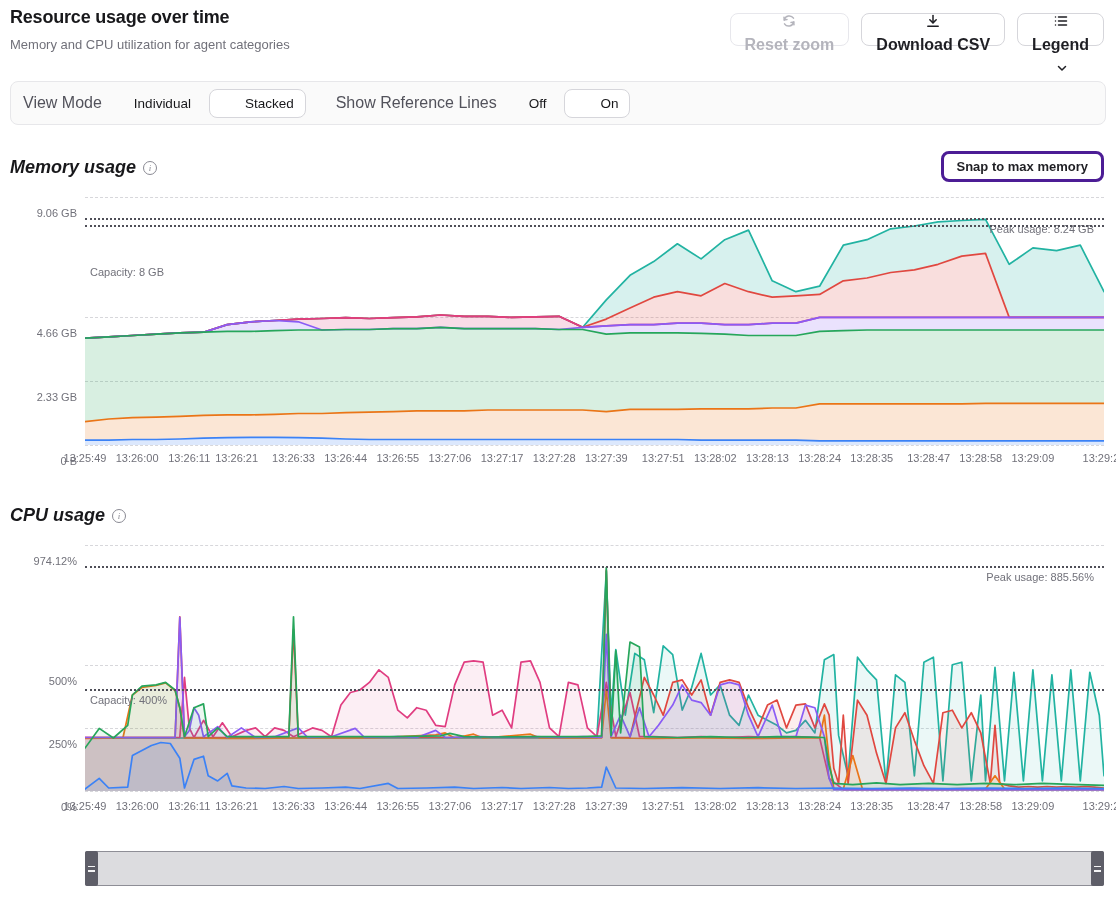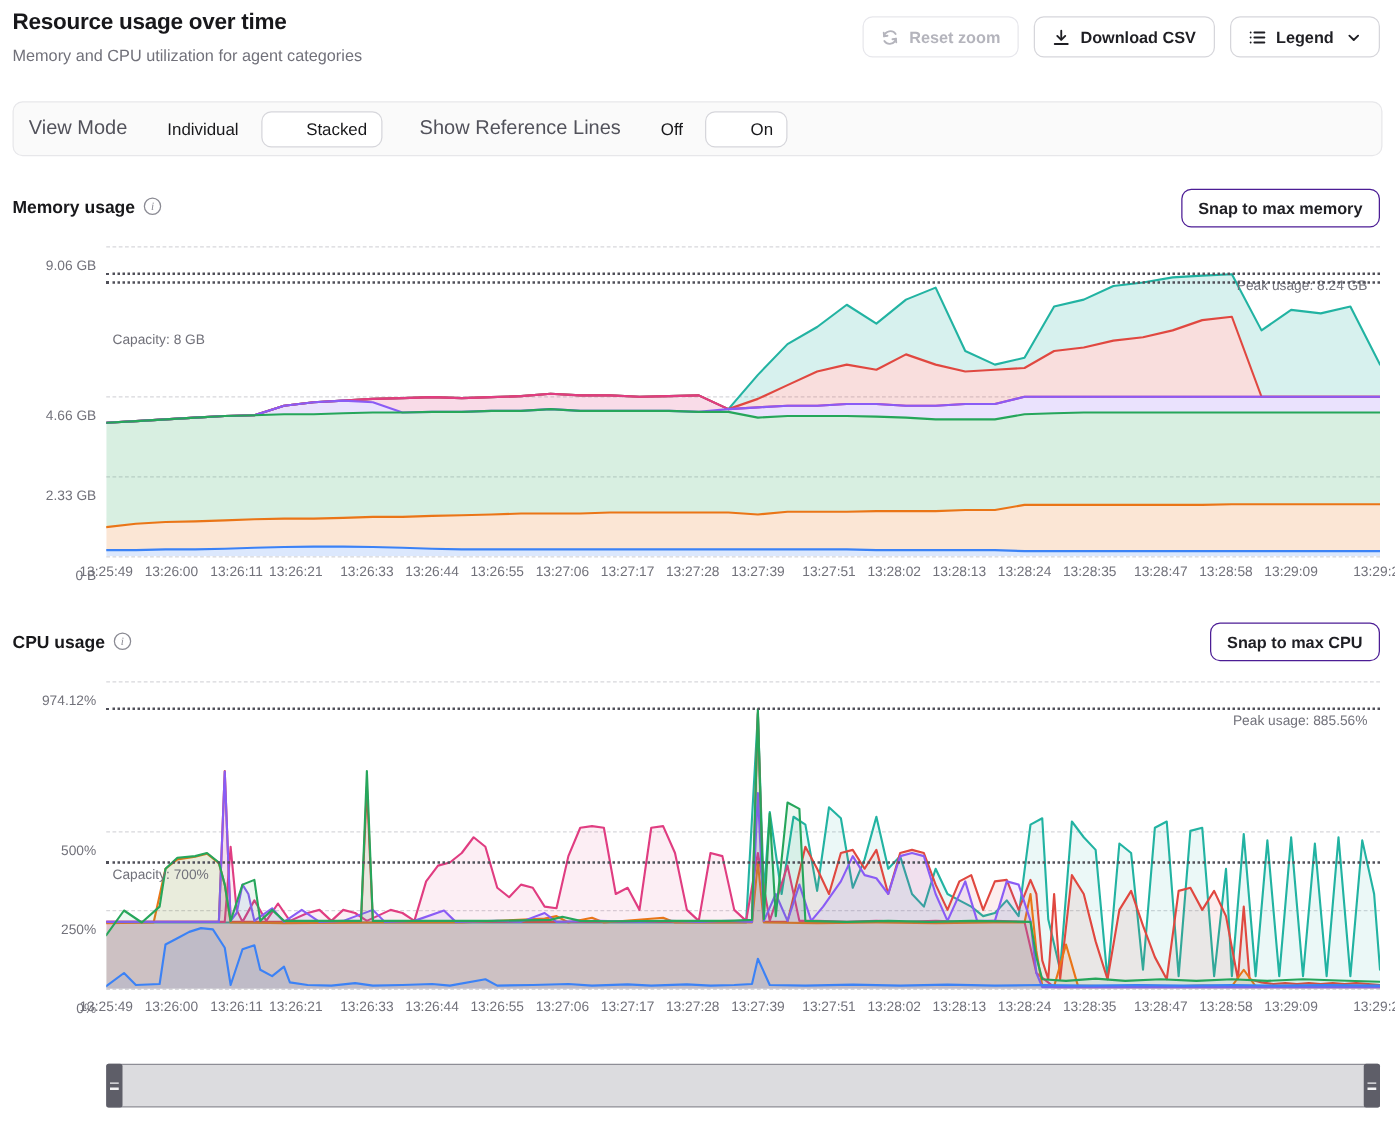--- a/index.html
+++ b/index.html
@@ -6,43 +6,43 @@
   html,body { background:#fff; }
   #page { position:relative; width:1116px; height:906px; overflow:hidden;
           font-family:"Liberation Sans", sans-serif; color:#18181b; background:#fff; }
 
   
   .page-title { position:absolute; left:10px; top:7px; font-size:18px; font-weight:700; letter-spacing:-0.2px; }
   .page-subtitle { position:absolute; left:10px; top:37px; font-size:13px; color:#71717a; }
   .hdr-actions { position:absolute; right:12px; top:13px; display:flex; gap:12px; }
   .btn { display:inline-flex; align-items:center; gap:8px; height:33px; padding:0 14px;
          background:#fff; border:1px solid #d6d6db; border-radius:8px;
-         font-family:inherit; font-size:13px; font-weight:600; color:#1f1f24; cursor:pointer; }
+         font-family:inherit; font-size:16px; font-weight:600; color:#1f1f24; cursor:pointer;flex-direction:column; }
   .btn.disabled { color:#b4b4bc; border-color:#e7e7ec; }
   .btn svg { display:block; }
   .chev { margin-left:2px; }
 
   
   .controls { position:absolute; left:10px; right:10px; top:81px; height:44px;
               background:#fafafa; border:1px solid #e7e7ea; border-radius:8px;
               display:flex; align-items:center; padding:0 12px; }
   .ctl-label { font-size:16px; color:#52525b; }
   .opt { background:transparent; border:1px solid transparent; border-radius:8px;
          font-family:inherit; font-size:13.5px; color:#18181b; padding:6px 11px; cursor:pointer; }
   .opt.selected { background:#fff; border-color:#d6d6db; }
   .gap-sm { margin-left:20px; } .gap-xs { margin-left:6px;padding-left:35px; } .gap-lg { margin-left:30px; }
 
   
   .sec-head { position:absolute; left:10px; display:flex; align-items:center; gap:7px; }
-  .sec-title { font-size:14px; font-weight:700; }
+  .sec-title { font-size:18px; font-weight:700;font-style:italic; }
   .info-ic { width:14px; height:14px; border:1.2px solid #8a8a93; border-radius:50%;
              display:inline-flex; align-items:center; justify-content:center;
              font-size:9px; color:#8a8a93; font-family:"Liberation Serif", serif; font-style:italic; }
   .snap-btn { position:absolute; right:12px; height:31px; padding:0 13px; background:#fff;
-              border:1px solid #4c1d95; border-radius:8px; font-family:inherit;
+              border:3px solid #4c1d95; border-radius:8px; font-family:inherit;
               font-size:13px; font-weight:600; color:#1f1f24; cursor:pointer; }
 
   
   .chart { position:absolute; left:0; width:1116px; height:285px; }
   .grid-line { position:absolute; height:0; border-top:1px dashed #d7d7db; }
   .ref-line { position:absolute; height:0; border-top:2px dotted #4f4f58; }
   .y-tick-label { position:absolute; font-size:11px; color:#71717a; text-align:right;margin-top:16px; }
   .x-tick-label { position:absolute; font-size:11px; color:#71717a; text-align:center; width:80px; }
   .ref-label { position:absolute; font-size:11px; color:#71717a; }
   .chart svg { position:absolute; }
@@ -165,21 +165,20 @@
       <div class="ref-line" style="left: 85px; top: 28.4459px; width: 1019px;"></div>
       <div class="ref-label" style="top: 33.4459px; right: 22px;">Peak usage: 8.24 GB</div>
       <div class="ref-line" style="left: 85px; top: 35.0155px; width: 1019px;"></div>
       <div class="ref-label" style="top: 40.0155px; left: 90px; margin-top: 36px;">Capacity: 8 GB</div>
     </div>
 
   <div class="sec-head" style="top:505px;">
     <span class="sec-title">CPU usage</span>
     <span class="info-ic">i</span>
   </div>
-  <button class="snap-btn" style="top:498px;">Snap to max CPU</button>
   <div id="cpu-chart" class="chart" style="top:538px;">
       <div class="grid-line" style="left: 85px; top: 7px; width: 1019px;"></div>
       <div class="y-tick-label" style="left: 0px; width: 77px; top: 1px;">974.12%</div>
       <div class="grid-line" style="left: 85px; top: 126.732px; width: 1019px;"></div>
       <div class="y-tick-label" style="left: 0px; width: 77px; top: 120.732px;">500%</div>
       <div class="grid-line" style="left: 85px; top: 189.866px; width: 1019px;"></div>
       <div class="y-tick-label" style="left: 0px; width: 77px; top: 183.866px;">250%</div>
       <div class="grid-line" style="left: 85px; top: 253px; width: 1019px;"></div>
       <div class="y-tick-label" style="left: 0px; width: 77px; top: 247px;">0%</div>
       <div class="x-tick-label" style="left: 45px; top: 262px;">13:25:49</div>
@@ -214,21 +213,21 @@
         <path d="M0.0,192.5 L90.1,192.5 L94.8,72.3 L99.5,191.7 L104.3,185.4 L109.0,162.7 L113.7,170.2 L118.5,191.7 L132.7,181.6 L142.2,192.5 L156.4,182.9 L170.6,192.5 L189.6,191.7 L213.3,182.9 L222.8,192.5 L246.5,191.7 L270.2,183.4 L279.6,192.5 L312.8,191.7 L331.8,192.5 L350.7,185.4 L360.2,192.5 L393.4,191.7 L426.6,192.5 L450.3,191.7 L474.0,192.5 L497.7,191.7 L516.6,192.5 L521.3,89.4 L526.1,191.7 L535.6,170.2 L545.0,191.7 L554.5,162.7 L564.0,191.7 L573.5,180.3 L587.7,160.1 L597.2,139.9 L606.7,155.1 L616.1,157.6 L625.6,170.2 L635.1,139.9 L644.6,137.4 L654.1,139.9 L663.5,170.2 L673.0,191.7 L687.2,160.1 L696.7,191.7 L710.9,191.7 L720.4,160.1 L729.9,162.7 L739.4,191.7 L744.1,233.4 L748.8,244.7 L782.0,244.7 L829.4,244.7 L876.8,244.7 L924.2,244.7 L971.6,244.7 L1019.0,244.7 L1019.0,246 L0.0,246 Z" fill="#8a5cf5" fill-opacity="0.09"></path>
         <path d="M0.0,192.5 L90.1,192.5 L94.8,72.3 L99.5,191.7 L104.3,185.4 L109.0,162.7 L113.7,170.2 L118.5,191.7 L132.7,181.6 L142.2,192.5 L156.4,182.9 L170.6,192.5 L189.6,191.7 L213.3,182.9 L222.8,192.5 L246.5,191.7 L270.2,183.4 L279.6,192.5 L312.8,191.7 L331.8,192.5 L350.7,185.4 L360.2,192.5 L393.4,191.7 L426.6,192.5 L450.3,191.7 L474.0,192.5 L497.7,191.7 L516.6,192.5 L521.3,89.4 L526.1,191.7 L535.6,170.2 L545.0,191.7 L554.5,162.7 L564.0,191.7 L573.5,180.3 L587.7,160.1 L597.2,139.9 L606.7,155.1 L616.1,157.6 L625.6,170.2 L635.1,139.9 L644.6,137.4 L654.1,139.9 L663.5,170.2 L673.0,191.7 L687.2,160.1 L696.7,191.7 L710.9,191.7 L720.4,160.1 L729.9,162.7 L739.4,191.7 L744.1,233.4 L748.8,244.7 L782.0,244.7 L829.4,244.7 L876.8,244.7 L924.2,244.7 L971.6,244.7 L1019.0,244.7" fill="none" stroke="#8a5cf5" stroke-width="1.7" stroke-linejoin="round" stroke-linecap="round"></path>
         <path d="M0.0,203.1 L14.2,183.4 L28.4,193.0 L42.7,180.3 L47.4,150.0 L56.9,141.2 L71.1,139.9 L80.6,137.4 L90.1,145.0 L94.8,162.7 L99.5,191.7 L109.0,162.7 L118.5,158.9 L123.2,191.7 L132.7,182.9 L142.2,191.7 L203.8,191.7 L208.5,71.8 L213.3,191.7 L260.7,191.7 L308.1,191.7 L355.5,190.9 L364.9,188.4 L379.2,191.7 L402.9,192.0 L450.3,191.7 L497.7,191.7 L516.6,190.9 L521.3,22.5 L526.1,190.4 L530.8,105.8 L535.6,187.9 L545.0,97.0 L554.5,102.1 L559.3,191.7 L592.4,192.5 L625.6,191.7 L658.8,192.5 L692.0,191.7 L725.1,192.2 L739.4,192.5 L744.1,220.7 L748.8,238.4 L767.8,239.7 L791.5,237.9 L815.2,239.7 L843.6,238.4 L872.1,239.7 L900.5,238.4 L928.9,239.7 L957.4,238.4 L985.8,239.4 L1019.0,240.4 L1019.0,246 L0.0,246 Z" fill="#26a65b" fill-opacity="0.09"></path>
         <path d="M0.0,203.1 L14.2,183.4 L28.4,193.0 L42.7,180.3 L47.4,150.0 L56.9,141.2 L71.1,139.9 L80.6,137.4 L90.1,145.0 L94.8,162.7 L99.5,191.7 L109.0,162.7 L118.5,158.9 L123.2,191.7 L132.7,182.9 L142.2,191.7 L203.8,191.7 L208.5,71.8 L213.3,191.7 L260.7,191.7 L308.1,191.7 L355.5,190.9 L364.9,188.4 L379.2,191.7 L402.9,192.0 L450.3,191.7 L497.7,191.7 L516.6,190.9 L521.3,22.5 L526.1,190.4 L530.8,105.8 L535.6,187.9 L545.0,97.0 L554.5,102.1 L559.3,191.7 L592.4,192.5 L625.6,191.7 L658.8,192.5 L692.0,191.7 L725.1,192.2 L739.4,192.5 L744.1,220.7 L748.8,238.4 L767.8,239.7 L791.5,237.9 L815.2,239.7 L843.6,238.4 L872.1,239.7 L900.5,238.4 L928.9,239.7 L957.4,238.4 L985.8,239.4 L1019.0,240.4" fill="none" stroke="#26a65b" stroke-width="1.7" stroke-linejoin="round" stroke-linecap="round"></path>
         <path d="M0.0,244.0 L14.2,233.4 L23.7,243.0 L42.7,242.2 L47.4,210.6 L56.9,205.6 L66.4,200.5 L75.8,197.5 L85.3,198.5 L94.8,213.2 L99.5,243.0 L109.0,214.4 L118.5,211.2 L123.2,230.8 L132.7,235.9 L142.2,228.3 L146.9,240.9 L161.1,243.0 L180.1,243.5 L199.1,241.5 L213.3,243.5 L237.0,243.0 L260.7,242.2 L274.9,243.5 L303.3,238.4 L312.8,243.5 L341.2,243.0 L369.7,242.2 L388.6,243.5 L417.1,242.5 L436.0,243.5 L464.5,242.5 L483.4,243.5 L502.4,243.0 L516.6,242.2 L521.3,222.0 L530.8,243.0 L559.3,243.5 L597.2,242.7 L635.1,243.5 L673.0,242.7 L710.9,243.5 L748.8,243.0 L786.8,243.5 L824.7,243.0 L862.6,243.5 L900.5,243.0 L938.4,243.5 L976.3,243.0 L1019.0,243.5 L1019.0,246 L0.0,246 Z" fill="#3b82f6" fill-opacity="0.09"></path>
         <path d="M0.0,244.0 L14.2,233.4 L23.7,243.0 L42.7,242.2 L47.4,210.6 L56.9,205.6 L66.4,200.5 L75.8,197.5 L85.3,198.5 L94.8,213.2 L99.5,243.0 L109.0,214.4 L118.5,211.2 L123.2,230.8 L132.7,235.9 L142.2,228.3 L146.9,240.9 L161.1,243.0 L180.1,243.5 L199.1,241.5 L213.3,243.5 L237.0,243.0 L260.7,242.2 L274.9,243.5 L303.3,238.4 L312.8,243.5 L341.2,243.0 L369.7,242.2 L388.6,243.5 L417.1,242.5 L436.0,243.5 L464.5,242.5 L483.4,243.5 L502.4,243.0 L516.6,242.2 L521.3,222.0 L530.8,243.0 L559.3,243.5 L597.2,242.7 L635.1,243.5 L673.0,242.7 L710.9,243.5 L748.8,243.0 L786.8,243.5 L824.7,243.0 L862.6,243.5 L900.5,243.0 L938.4,243.5 L976.3,243.0 L1019.0,243.5" fill="none" stroke="#3b82f6" stroke-width="1.7" stroke-linejoin="round" stroke-linecap="round"></path>
       </svg>
       <div class="ref-line" style="left: 85px; top: 28.3646px; width: 1019px;"></div>
       <div class="ref-label" style="top: 33.3646px; right: 22px;">Peak usage: 885.56%</div>
       <div class="ref-line" style="left: 85px; top: 150.986px; width: 1019px;"></div>
-      <div class="ref-label" style="top: 155.986px; left: 90px;">Capacity: 700%</div>
+      <div class="ref-label" style="top: 155.986px; left: 90px;">Capacity: 400%</div>
     </div>
 
   <div class="brush">
     <div class="brush-handle left">
         <span></span>
         <span></span>
       </div>
     <div class="brush-handle right">
         <span></span>
         <span></span>

